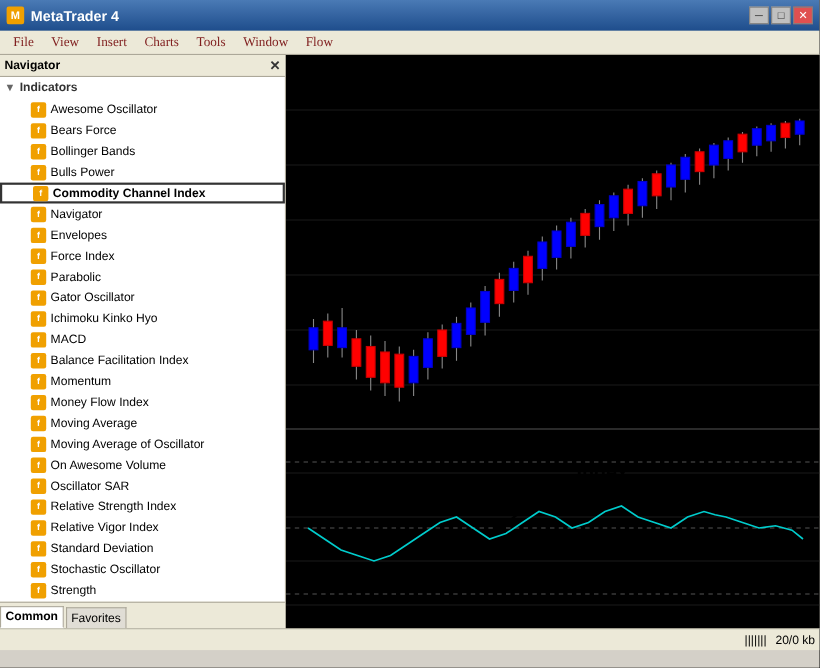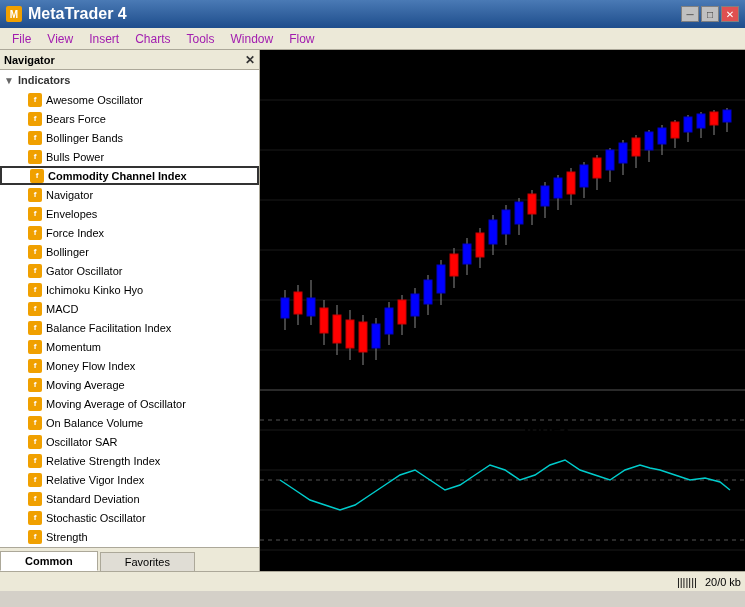--- a/index.html
+++ b/index.html
@@ -34,21 +34,21 @@
       background: #f0a000;
       border-radius: 2px;
       display: flex;
       align-items: center;
       justify-content: center;
       font-size: 10px;
       color: white;
       font-weight: bold;
     }
     .title-bar-title {
-      font-size: 16px;
+      font-size: 13px;
       font-weight: bold;
       color: white;
     }
     .title-bar-controls {
       display: flex;
       gap: 2px;
     }
     .title-btn {
       width: 18px;
       height: 16px;
@@ -69,21 +69,22 @@
       background: #ece9d8;
       display: flex;
       align-items: center;
       padding: 0 4px;
       border-bottom: 1px solid #aca899;
     }
     .menu-item {
       padding: 2px 8px;
       font-size: 12px;
       cursor: pointer;
-      color: #a21caf;
+      color: #7f1d1d;
+      font-family: Liberation Serif, serif;
     }
 
     
     .main-layout {
       display: flex;
       height: 521px;
     }
 
     
     .navigator {
@@ -164,21 +165,21 @@
 
     
     .navigator-tabs {
       height: 24px;
       background: #ece9d8;
       border-top: 1px solid #aca899;
       display: flex;
       align-items: flex-end;
     }
     .nav-tab {
-      padding: 3px 24px;
+      padding: 3px 4px;
       font-size: 11px;
       cursor: pointer;
       border: 1px solid #aca899;
       border-bottom: none;
       background: #e0ddd5;
       margin-right: 2px;
       margin-top: 20px;
     }
     .nav-tab.active {
       background: #ffffff;
@@ -294,21 +295,21 @@
       <div class="nav-item">
         <div class="nav-item-icon">f</div>
         <span>Envelopes</span>
       </div>
       <div class="nav-item">
         <div class="nav-item-icon">f</div>
         <span>Force Index</span>
       </div>
       <div class="nav-item">
         <div class="nav-item-icon">f</div>
-        <span>Bollinger</span>
+        <span>Parabolic</span>
       </div>
       <div class="nav-item">
         <div class="nav-item-icon">f</div>
         <span>Gator Oscillator</span>
       </div>
       <div class="nav-item">
         <div class="nav-item-icon">f</div>
         <span>Ichimoku Kinko Hyo</span>
       </div>
       <div class="nav-item">
@@ -330,21 +331,21 @@
       <div class="nav-item">
         <div class="nav-item-icon">f</div>
         <span>Moving Average</span>
       </div>
       <div class="nav-item">
         <div class="nav-item-icon">f</div>
         <span>Moving Average of Oscillator</span>
       </div>
       <div class="nav-item">
         <div class="nav-item-icon">f</div>
-        <span>On Balance Volume</span>
+        <span>On Awesome Volume</span>
       </div>
       <div class="nav-item">
         <div class="nav-item-icon">f</div>
         <span>Oscillator SAR</span>
       </div>
       <div class="nav-item">
         <div class="nav-item-icon">f</div>
         <span>Relative Strength Index</span>
       </div>
       <div class="nav-item">

